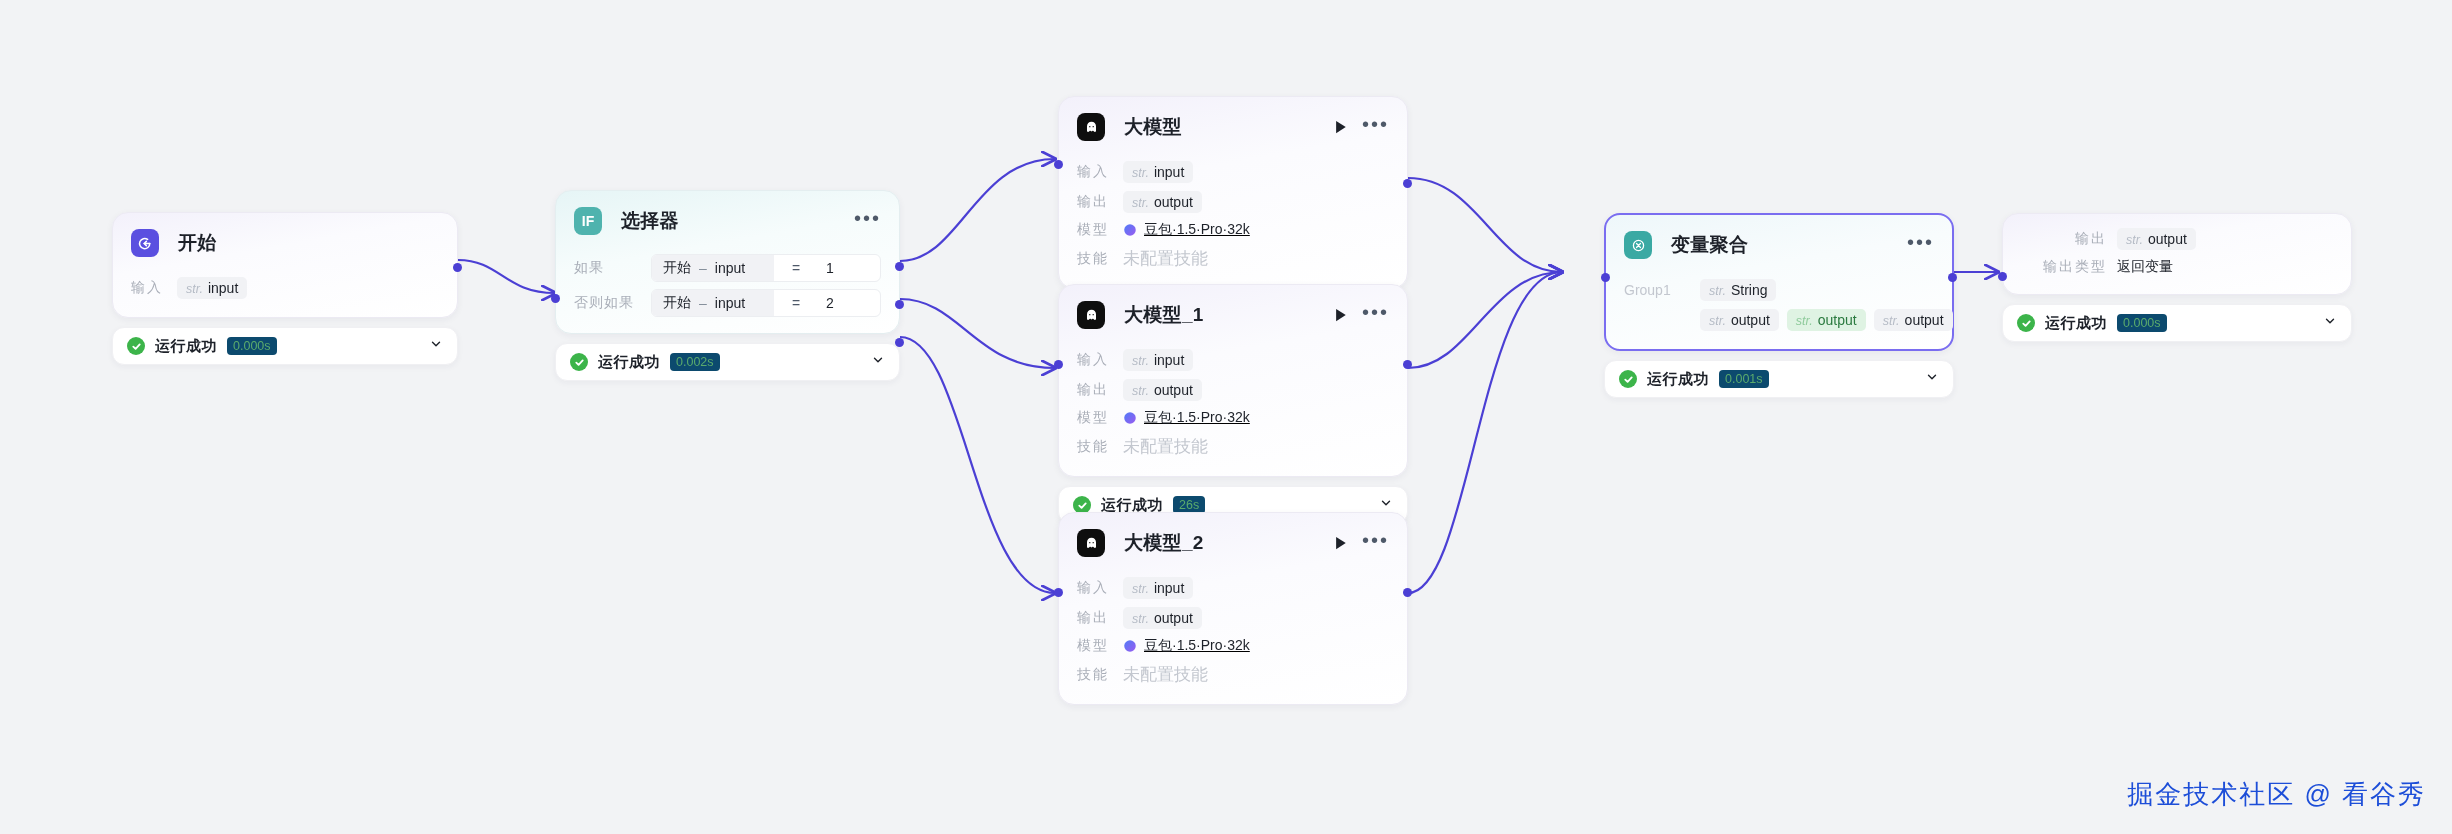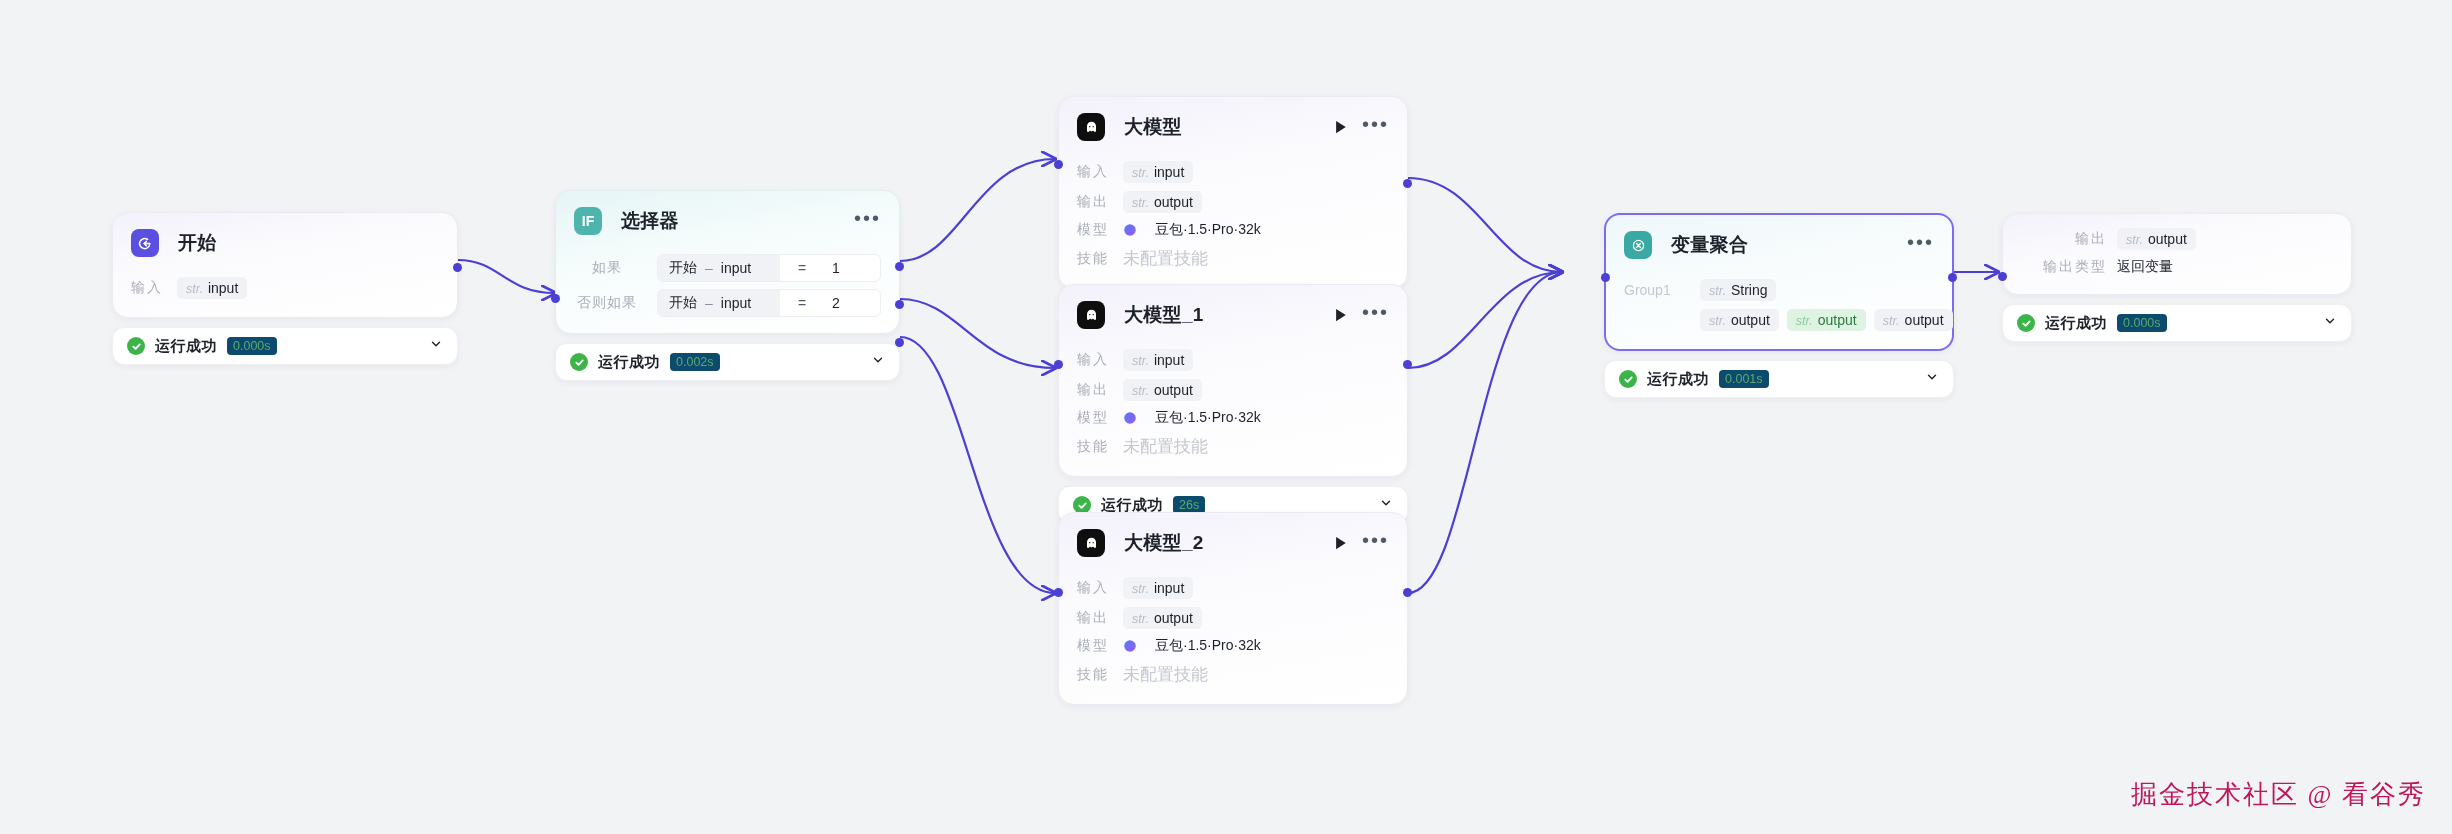--- a/index.html
+++ b/index.html
@@ -42,59 +42,59 @@
   .chip {
     background: #f1f2f5; border-radius: 5px; padding: 3px 9px;
     font-size: 14px; color: #1d2129; display: inline-flex; align-items: flex-end; gap: 5px;
   }
   .chip.green { background: #dff3e3; }
   .chip .t { color: #b6bcc6; font-size: 12.5px; font-style: italic; }
   .chip.green .t { color: #8fcb9c; }
   .chip.green .v { color: #2a7a3f; }
   .plain-val { font-size: 14px; color: #1d2129; }
   .muted-val { font-size: 17px; color: #c3c7cf; }
-  .model-row { display: flex; align-items: center; gap: 18px; }
+  .model-row { display: flex; align-items: center; gap: 7px; text-decoration: underline; }
 
   .status-bar {
     margin-top: 9px; background: #ffffff; border: 1px solid #f0f0f3; border-radius: 12px;
     height: 38px; display: flex; align-items: center; padding: 0 14px;
     box-shadow: 0 2px 6px rgba(40,40,80,0.05);
   }
   .check {
     width: 18px; height: 18px; border-radius: 50%; background: #3cb44a;
     display: flex; align-items: center; justify-content: center; flex: 0 0 auto; margin-right: 10px;
   }
   .status-text { font-size: 15px; color: #1d2129; font-weight: 600; letter-spacing: .5px; }
   .time-badge { margin-left: 10px; background: #0c4a6e; color: #5aaa6c; font-size: 12.5px; border-radius: 4px; padding: 2px 6px; }
   .chev { margin-left: auto; color: #1d2129; }
 
   
   .sel-row { display: flex; align-items: center; margin-top: 7px; }
-  .sel-label { font-size: 14px; color: #a9aeb8; width: 66px; text-align: center; margin-right: 17px; flex: 0 0 auto; letter-spacing:1px;}
+  .sel-label { font-size: 14px; color: #a9aeb8; width: 66px; text-align: left; margin-right: 11px; flex: 0 0 auto; letter-spacing:1px;}
   .sel-cond {
     flex: 1; height: 28px; border: 1px solid #eceef1; border-radius: 6px; background: #ffffff;
     display: flex; align-items: center; overflow: hidden;
   }
   .sel-cond.empty { height: 30px; }
   .cond-ref { background: #f1f2f5; height: 100%; display: flex; align-items: center; padding: 0 11px; gap: 8px; min-width: 122px;}
   .cond-ref .a { font-size: 14px; color: #1d2129; }
   .cond-ref .dash { font-size: 14px; color: #86909c; }
   .cond-ref .b { font-size: 14px; color: #1d2129; }
   .cond-op { width: 44px; text-align: center; font-size: 14px; color: #4e5969; }
   .cond-val { flex: 1; font-size: 14px; color: #1d2129; padding-left: 8px; }
 
   .port {
     position: absolute; width: 9px; height: 9px; border-radius: 50%;
     background: #4b3fd4; z-index: 5;
   }
 
   .watermark {
     position: absolute; right: 26px; bottom: 22px;
-    font-size: 26px; color: #be185d; letter-spacing: 2px;
-    font-family: Liberation Serif, serif;
+    font-size: 26px; color: #1d4ed8; letter-spacing: 2px;
+    font-family: Liberation Sans, sans-serif;
   }
 </style>
 </head>
 <body>
 
 <div id="canvas">
 
   <svg id="edges">
     <defs>
       <marker id="arrow" viewBox="0 0 10 10" refX="9" refY="5" markerWidth="7" markerHeight="7" orient="auto-start-reverse">

